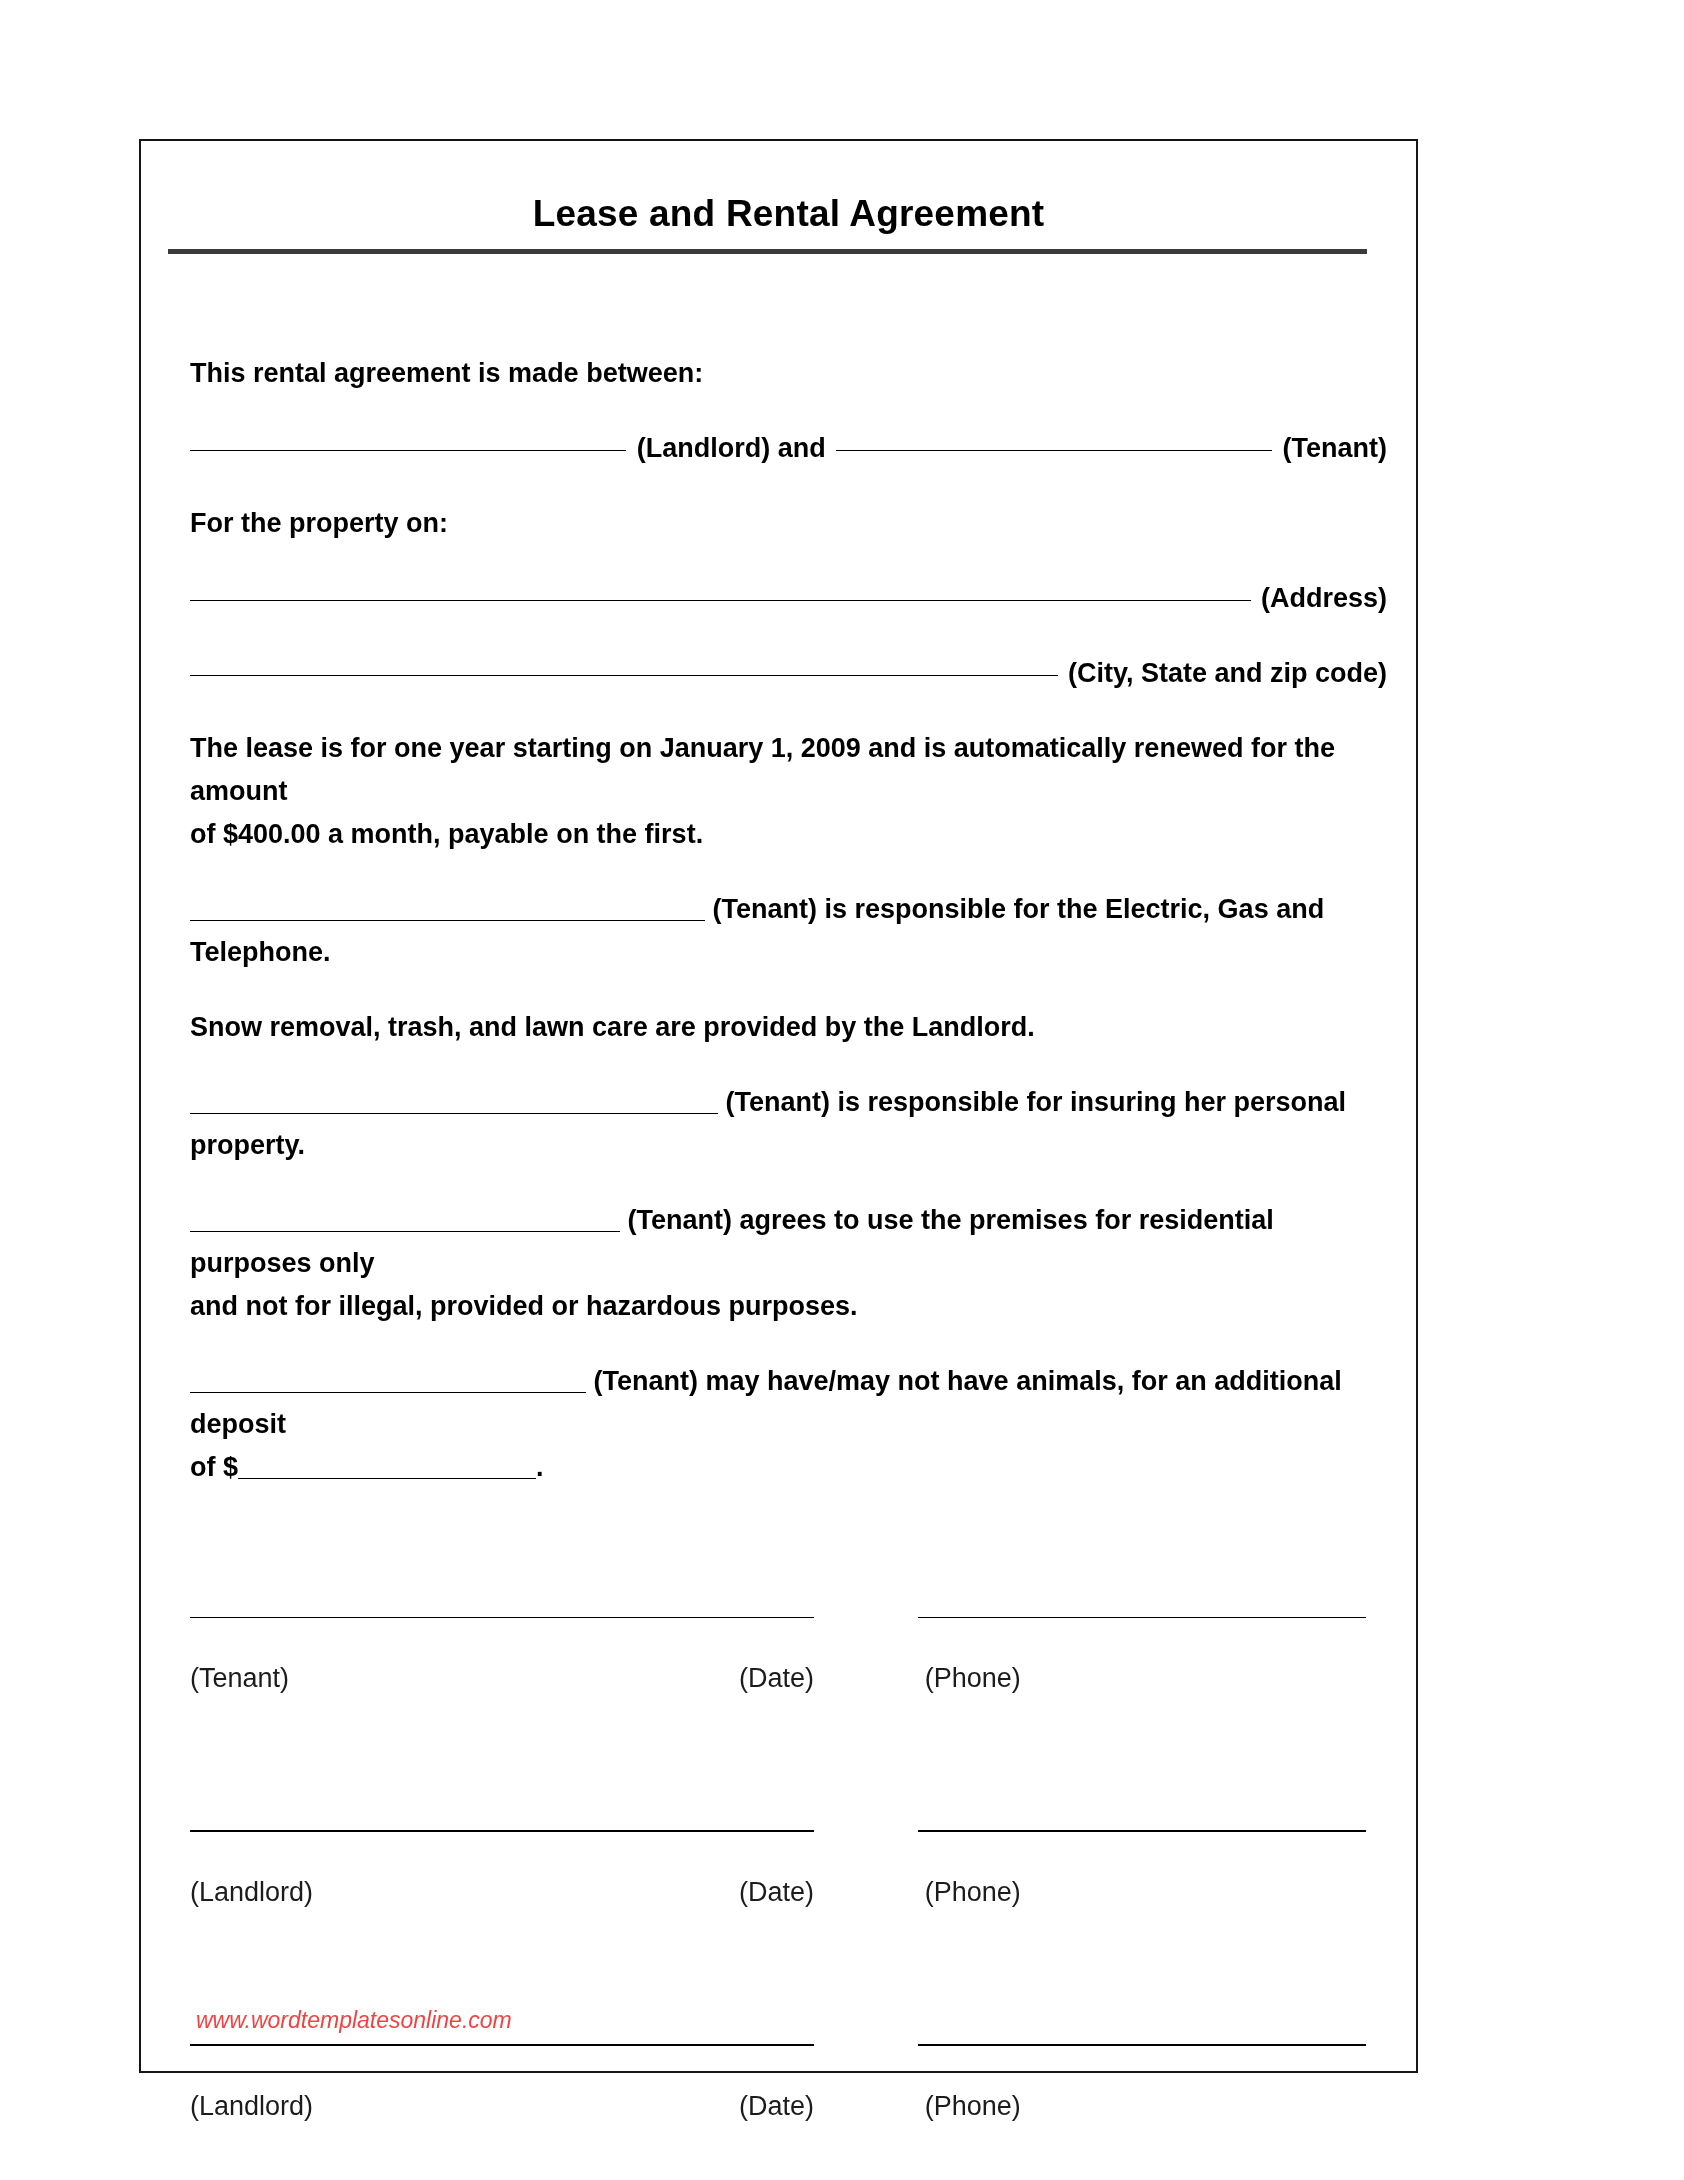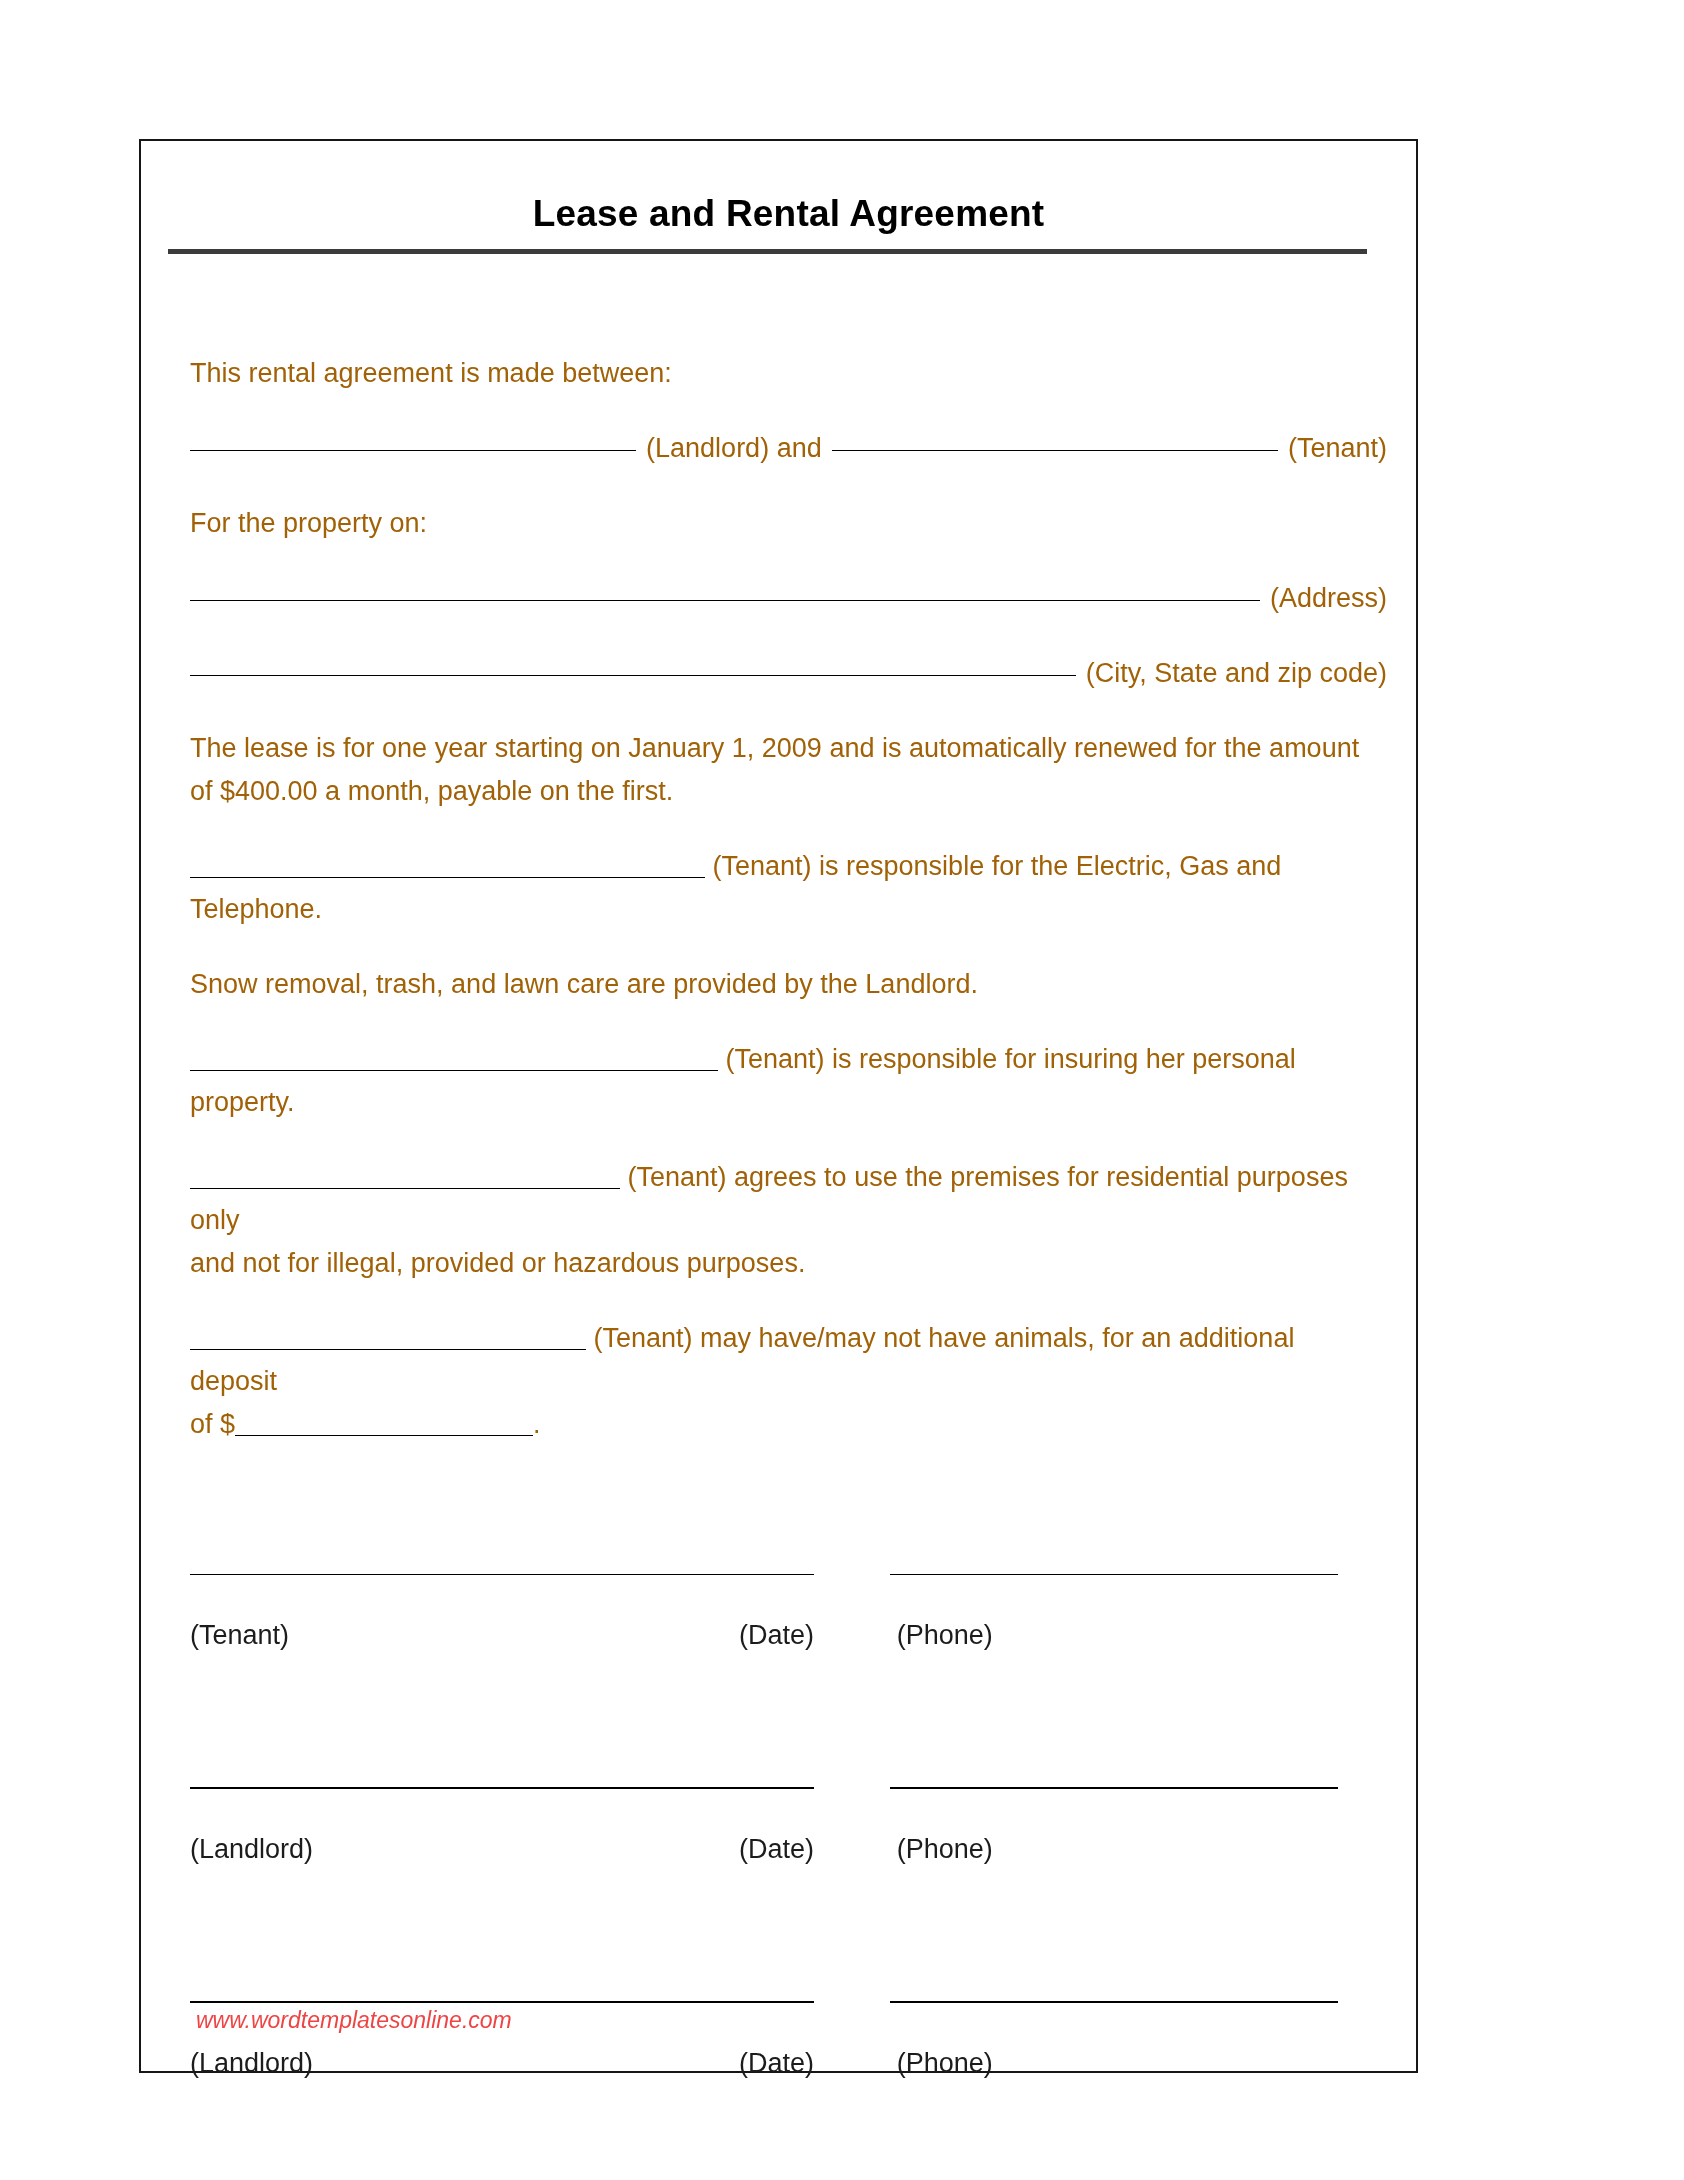--- a/index.html
+++ b/index.html
@@ -38,21 +38,22 @@
     margin-left: -22px;
     margin-right: 20.4px;
     height: 4.3px;
     background: #3b3b3b;
   }
 
   .para {
     font-size: 27px;
     line-height: 43px;
     margin-bottom: 32px;
-    color: #a16207;
+    color: #000000;
+    font-weight: bold;
   }
 
   .intro-para { margin-top: 98px; }
 
   .blank {
     display: inline-block;
     height: 6.8px;
     border-bottom: 1.7px solid #000000;
     position: relative;
     top: 3.4px;
@@ -72,21 +73,21 @@
   .w-ani  { width: 396px; }
   .w-dep  { width: 298px; }
 
   .signatures { margin-top: 128px; }
 
   .sig-block { margin-bottom: 135px; }
   .sig-block:last-child { margin-bottom: 0; }
 
   .sig-row { display: flex; }
   .sig-col-left  { width: 624px; }
-  .sig-col-right { width: 448px; margin-left: 76px; }
+  .sig-col-right { width: 448px; margin-left: 104px; }
 
   .sig-line {
     height: 1.7px;
     background: #000000;
   }
 
   .sig-labels {
     margin-top: 43px;
     font-size: 27px;
     line-height: 34px;

